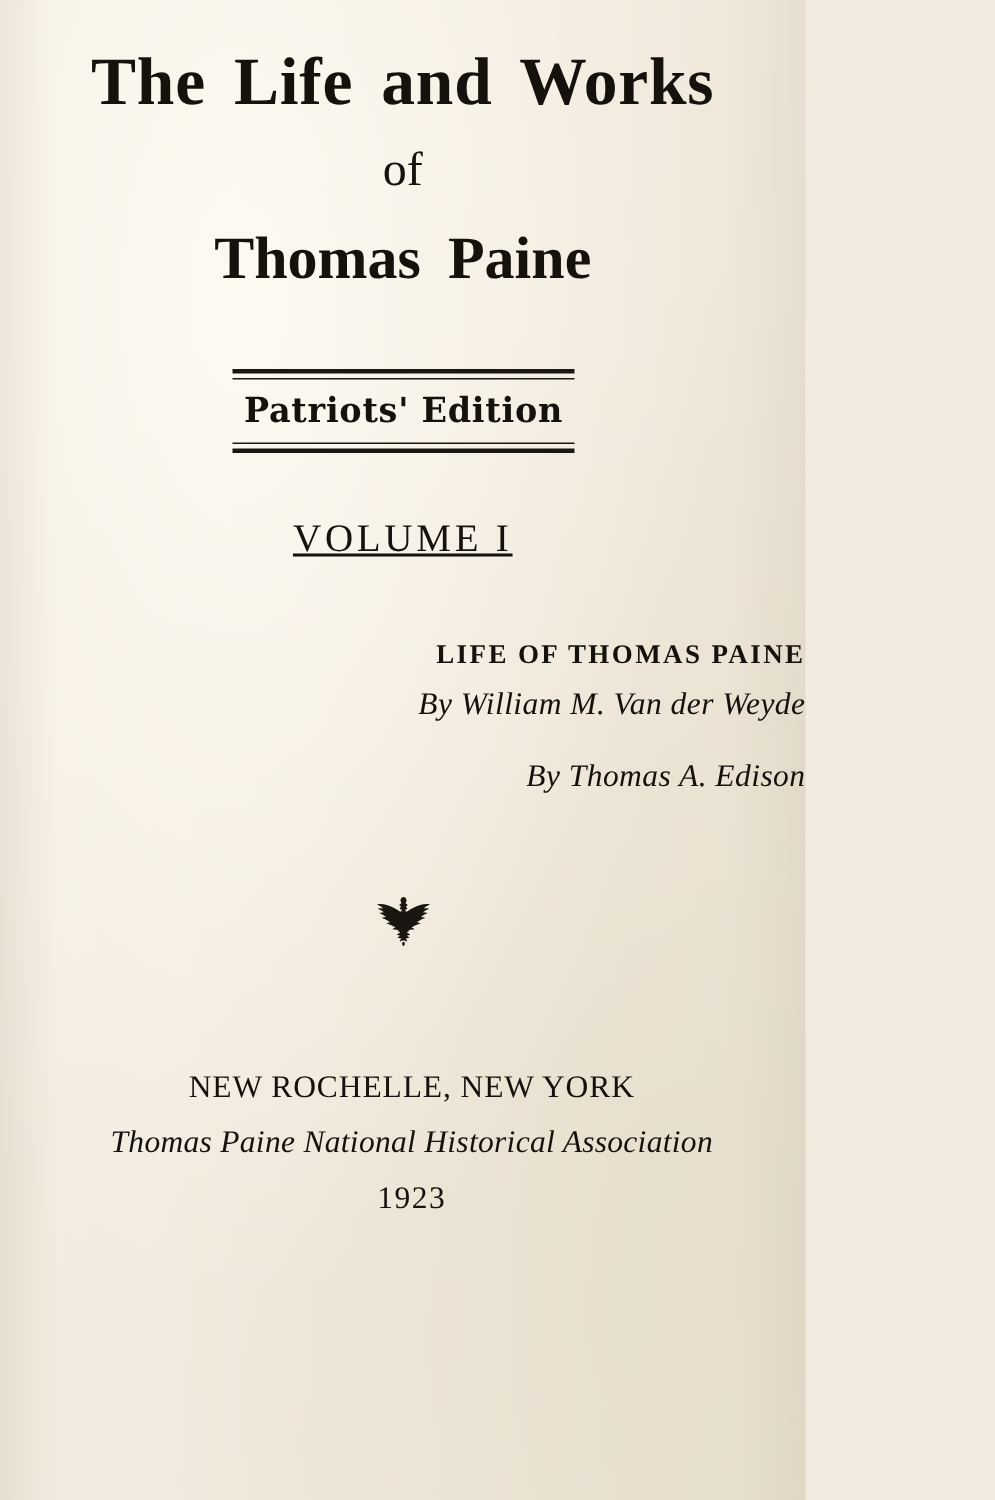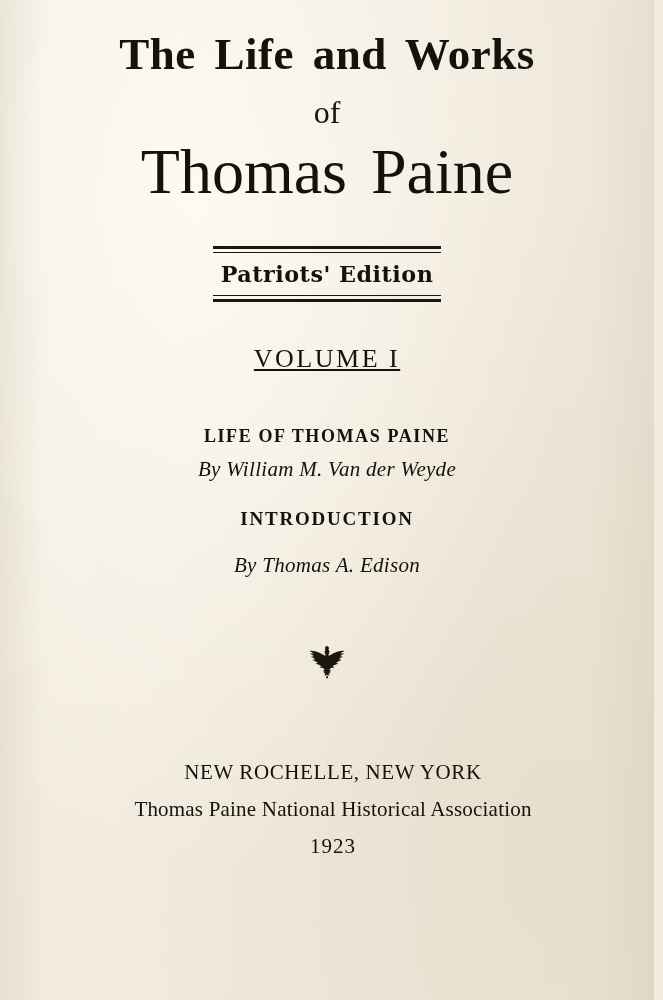--- a/index.html
+++ b/index.html
@@ -11,21 +11,21 @@
     height: 1000px;
     background: #f2ece0;
     font-family: "Liberation Serif", serif;
     color: #15120d;
     overflow: hidden;
   }
 
   
   .page {
     position: relative;
-    width: 654px;
+    width: 537px;
     height: 1000px;
     box-sizing: border-box;
     background:
       radial-gradient(ellipse at 30% 20%, rgba(255,252,244,0.85) 0%, rgba(255,252,244,0.0) 60%),
       radial-gradient(ellipse at 85% 85%, rgba(226,216,196,0.55) 0%, rgba(226,216,196,0.0) 55%),
       linear-gradient(105deg, #f5efe3 0%, #f1eade 45%, #ece4d5 100%);
   }
   .page:after {
     content: "";
     position: absolute;
@@ -49,24 +49,24 @@
     word-spacing: 7px;
   }
   .title-of {
     font-size: 32px;
     line-height: 44px;
     margin-top: 8px;
     font-weight: 400;
     text-align: center;
   }
   .title-line-2 {
-    font-size: 64px;
+    font-size: 40px;
     line-height: 60px;
     margin-top: 8px;
-    font-weight: 400;
+    font-weight: 700;
     word-spacing: 8px;
   }
 
   .edition-block {
     width: 228px;
     margin: 44px auto 0 auto;
   }
   .rule-double {
     border-top: 3px solid #1a1712;
     border-bottom: 1px solid #1a1712;
@@ -91,20 +91,21 @@
   .volume {
     margin-top: 42px;
     font-size: 26px;
     letter-spacing: 2.5px;
     font-variant: small-caps;
     text-decoration: underline;
   }
 
   .credits {
     margin-top: 52px;
+    text-align: right;
   }
   .credit-heading {
     font-size: 18px;
     letter-spacing: 1.6px;
     font-weight: 700;
   }
   .credit-byline {
     font-size: 21px;
     font-style: italic;
     margin-top: 10px;
@@ -144,20 +145,21 @@
   }
   .imprint-city {
     font-size: 21px;
     letter-spacing: 0.6px;
     font-variant: small-caps;
   }
   .imprint-publisher {
     font-size: 21px;
     margin-top: 12px;
     letter-spacing: 0.2px;
+    font-style: italic;
   }
   .imprint-year {
     font-size: 21px;
     margin-top: 12px;
     letter-spacing: 1px;
   }
 </style>
 </head>
 <body>
 
@@ -172,21 +174,20 @@
       <div class="rule-double"></div>
       <div class="edition-text">Patriots' Edition</div>
       <div class="rule-double lower"></div>
     </div>
 
     <div class="volume">VOLUME I</div>
 
     <div class="credits">
       <div class="credit-heading">LIFE OF THOMAS PAINE</div>
       <div class="credit-byline">By William M. Van der Weyde</div>
-      <div class="intro-heading">INTRODUCTION</div>
       <div class="intro-byline">By Thomas A. Edison</div>
     </div>
 
     <div class="ornament">
       <svg width="44" height="40" viewBox="0 0 44 40" aria-hidden="true">
         <g fill="#1a1712">
           <path d="M22 4c1.1 0 2 1 2 2.3 0 .7-.3 1.3-.7 1.7l1.6 1.4-1.2 1 .9 1.6-1.4.3.4 1.6H20.4l.4-1.6-1.4-.3.9-1.6-1.2-1 1.6-1.4c-.4-.4-.7-1-.7-1.7C20 5 20.9 4 22 4z"></path>
           <path d="M19.6 13.6c-2.6-1.6-5.6-3.3-8.7-4.2-2.3-.7-4.6-.9-6.6-.4 1.7.6 3.1 1.5 4.3 2.6-1.3-.2-2.6-.1-3.8.2 1.6.6 3 1.4 4.2 2.4-1.1 0-2.2.2-3.2.5 1.7.6 3.2 1.5 4.5 2.6-1 .1-2 .3-2.8.7 2.1.6 3.9 1.6 5.5 2.9-.9.2-1.7.5-2.4.9 2.3.4 4.3 1.3 6 2.5-.8.3-1.5.7-2.1 1.2 2.5.1 4.7.7 6.5 1.7l1.7-1.4V13.6z"></path>
           <path d="M24.4 13.6c2.6-1.6 5.6-3.3 8.7-4.2 2.3-.7 4.6-.9 6.6-.4-1.7.6-3.1 1.5-4.3 2.6 1.3-.2 2.6-.1 3.8.2-1.6.6-3 1.4-4.2 2.4 1.1 0 2.2.2 3.2.5-1.7.6-3.2 1.5-4.5 2.6 1 .1 2 .3 2.8.7-2.1.6-3.9 1.6-5.5 2.9.9.2 1.7.5 2.4.9-2.3.4-4.3 1.3-6 2.5.8.3 1.5.7 2.1 1.2-2.5.1-4.7.7-6.5 1.7l-1.7-1.4V13.6z"></path>
           <path d="M22 25.2c1.6 0 3 .6 3.8 1.5-.6.3-1.2.7-1.6 1.2.9.2 1.7.6 2.3 1.2-.8.1-1.6.4-2.2.8.7.4 1.3.9 1.7 1.5-.9-.1-1.8 0-2.5.3.5.6.9 1.3 1 2.1-.8-.5-1.7-.8-2.5-.8s-1.7.3-2.5.8c.1-.8.5-1.5 1-2.1-.7-.3-1.6-.4-2.5-.3.4-.6 1-1.1 1.7-1.5-.6-.4-1.4-.7-2.2-.8.6-.6 1.4-1 2.3-1.2-.4-.5-1-.9-1.6-1.2.8-.9 2.2-1.5 3.8-1.5z"></path>

